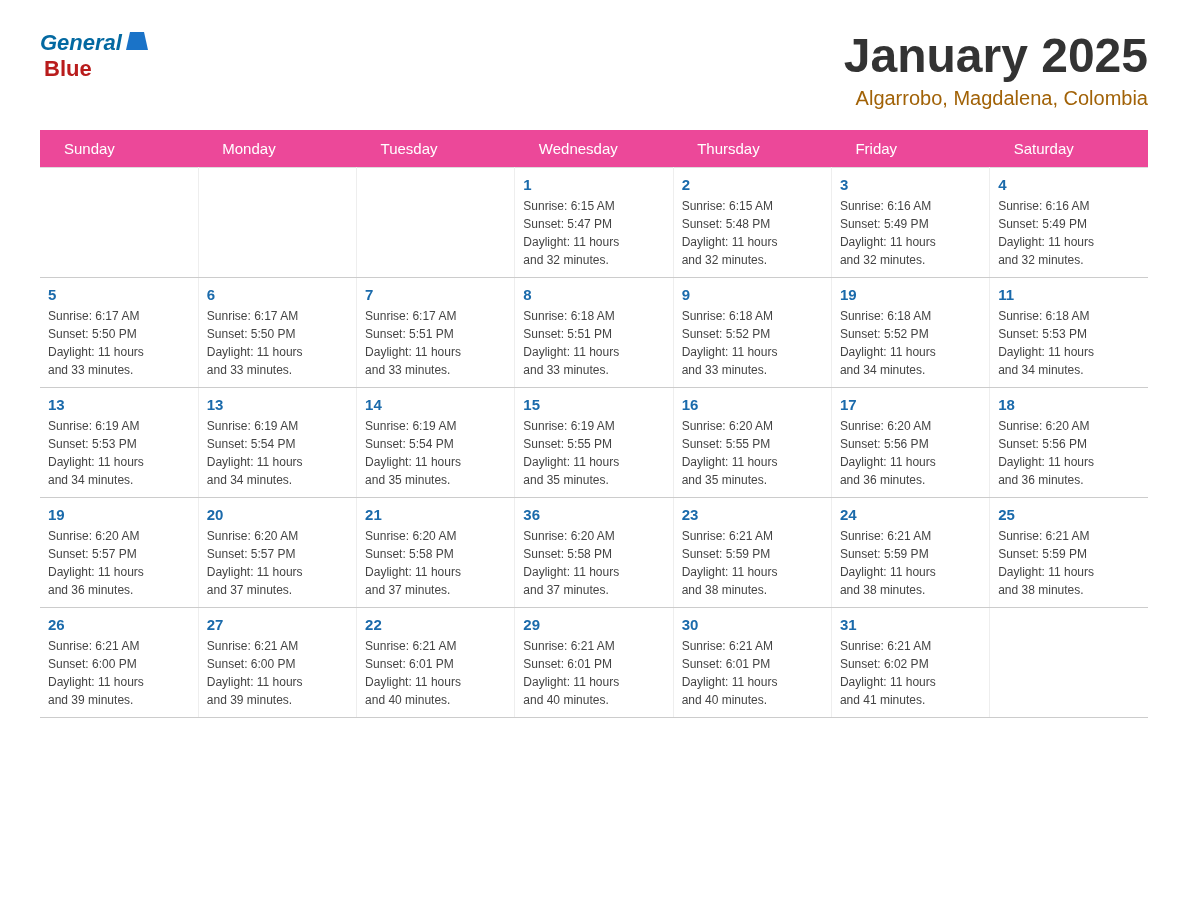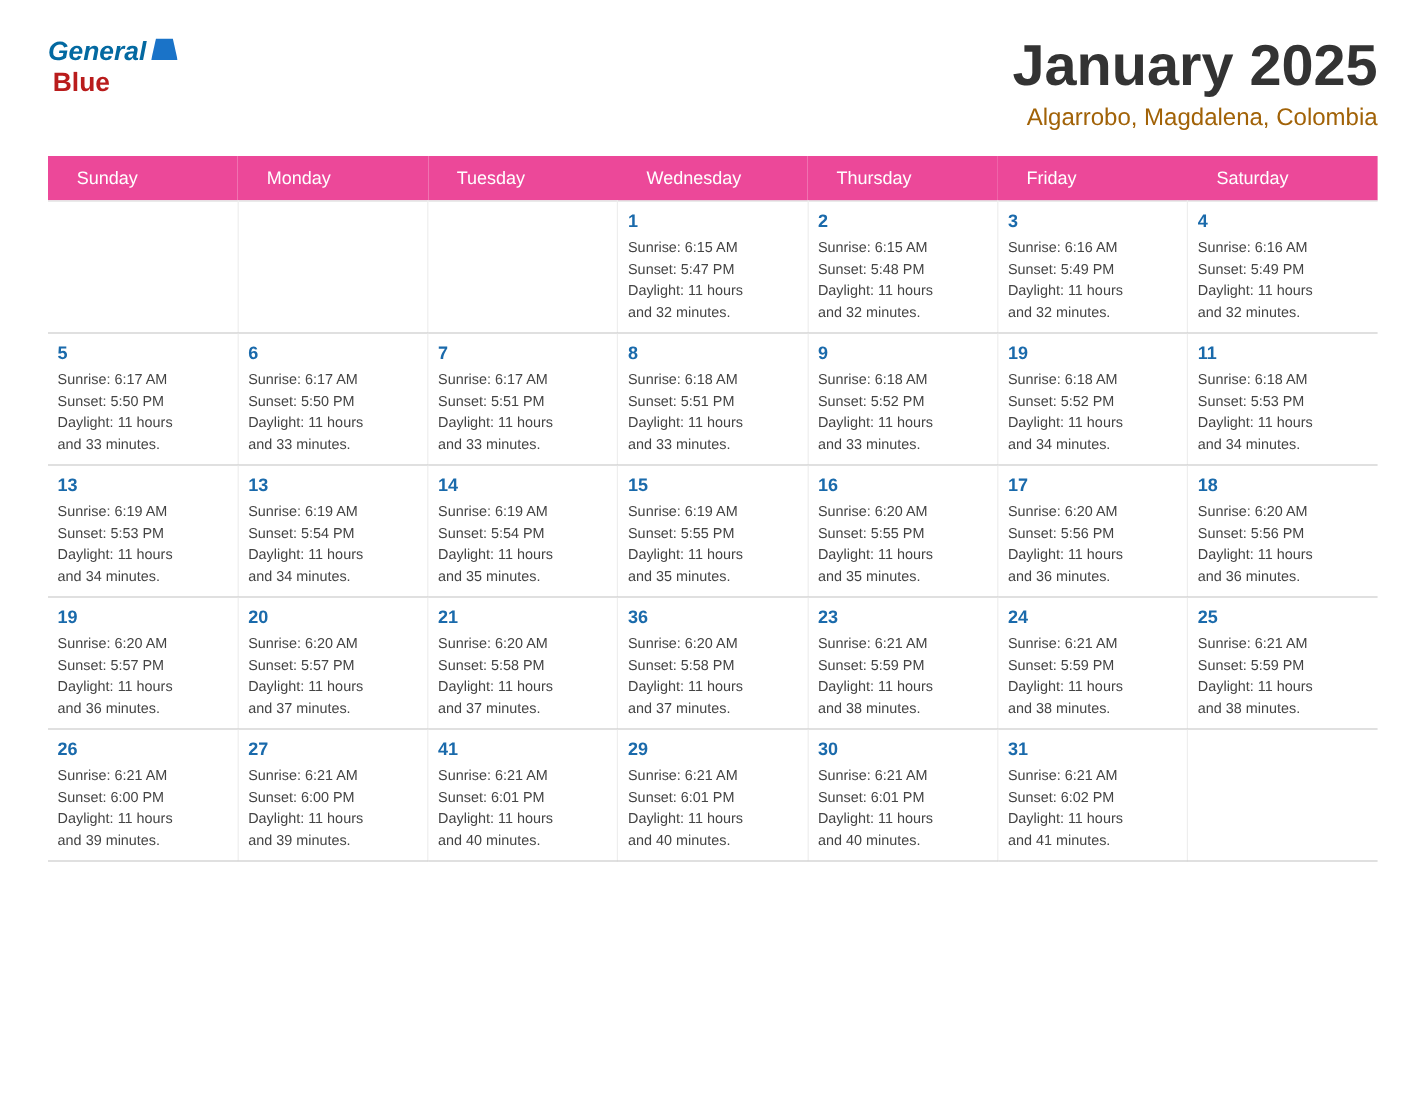--- a/index.html
+++ b/index.html
@@ -320,21 +320,21 @@
 and 39 minutes.</div>
         </td>
         <td>
           <span class="day-number">27</span>
           <div class="day-info" style="white-space: pre-line;">Sunrise: 6:21 AM
 Sunset: 6:00 PM
 Daylight: 11 hours
 and 39 minutes.</div>
         </td>
         <td>
-          <span class="day-number">41</span>
+          <span class="day-number">22</span>
           <div class="day-info" style="white-space: pre-line;">Sunrise: 6:21 AM
 Sunset: 6:01 PM
 Daylight: 11 hours
 and 40 minutes.</div>
         </td>
         <td>
           <span class="day-number">29</span>
           <div class="day-info" style="white-space: pre-line;">Sunrise: 6:21 AM
 Sunset: 6:01 PM
 Daylight: 11 hours

